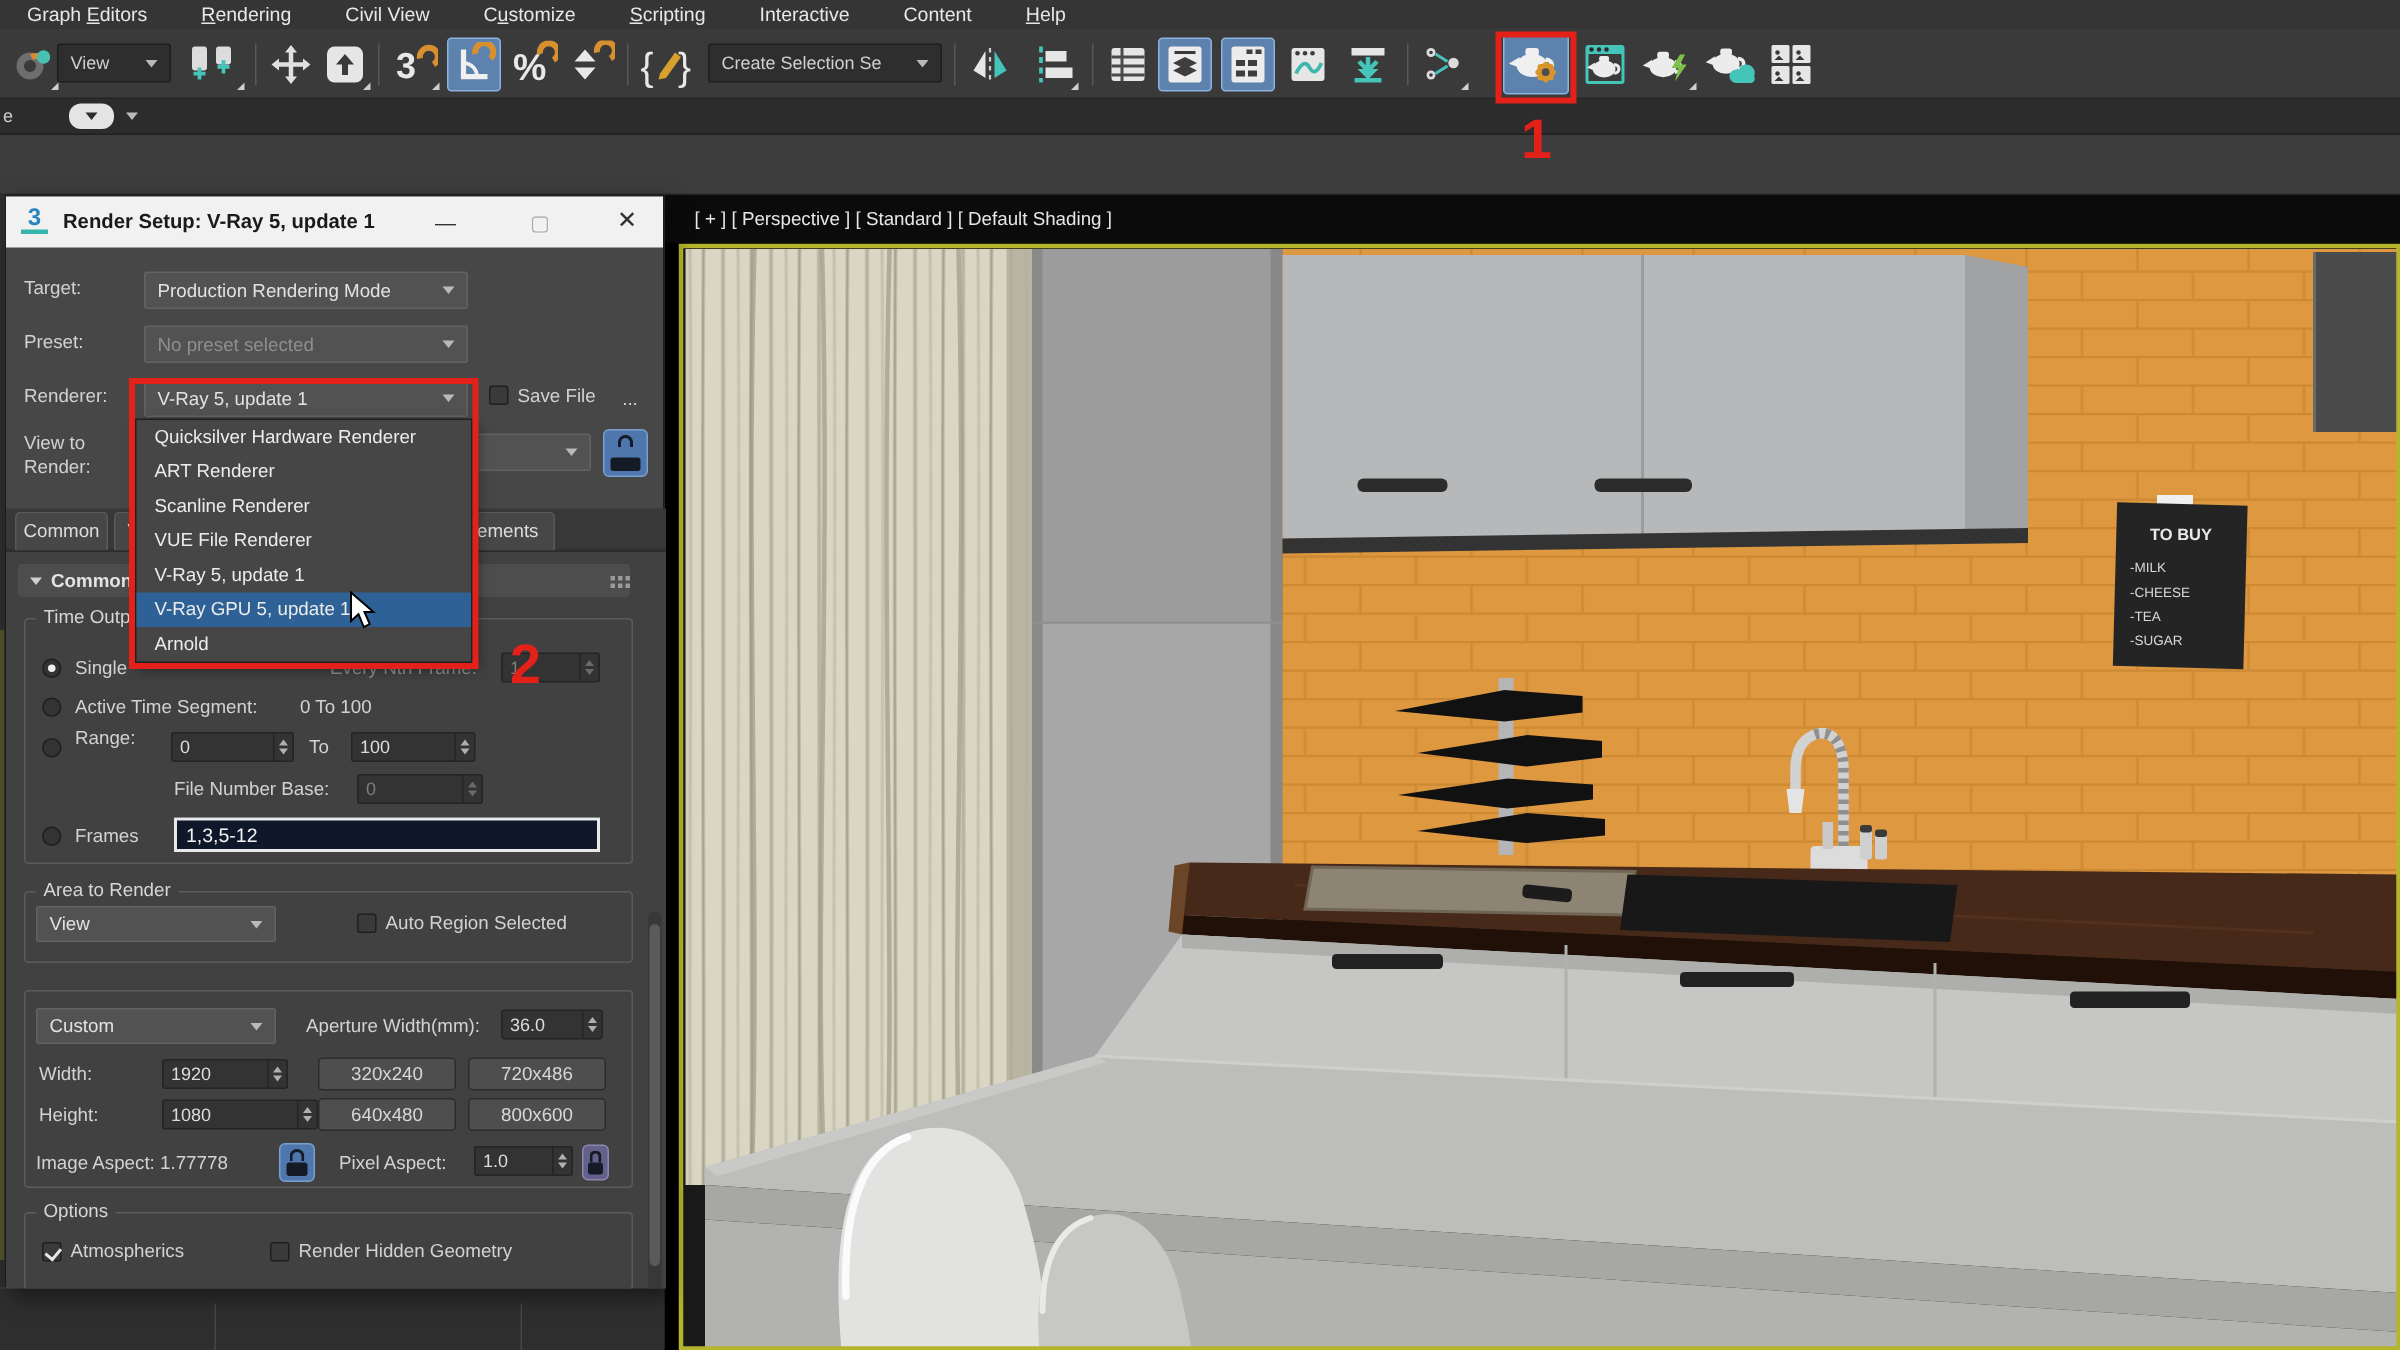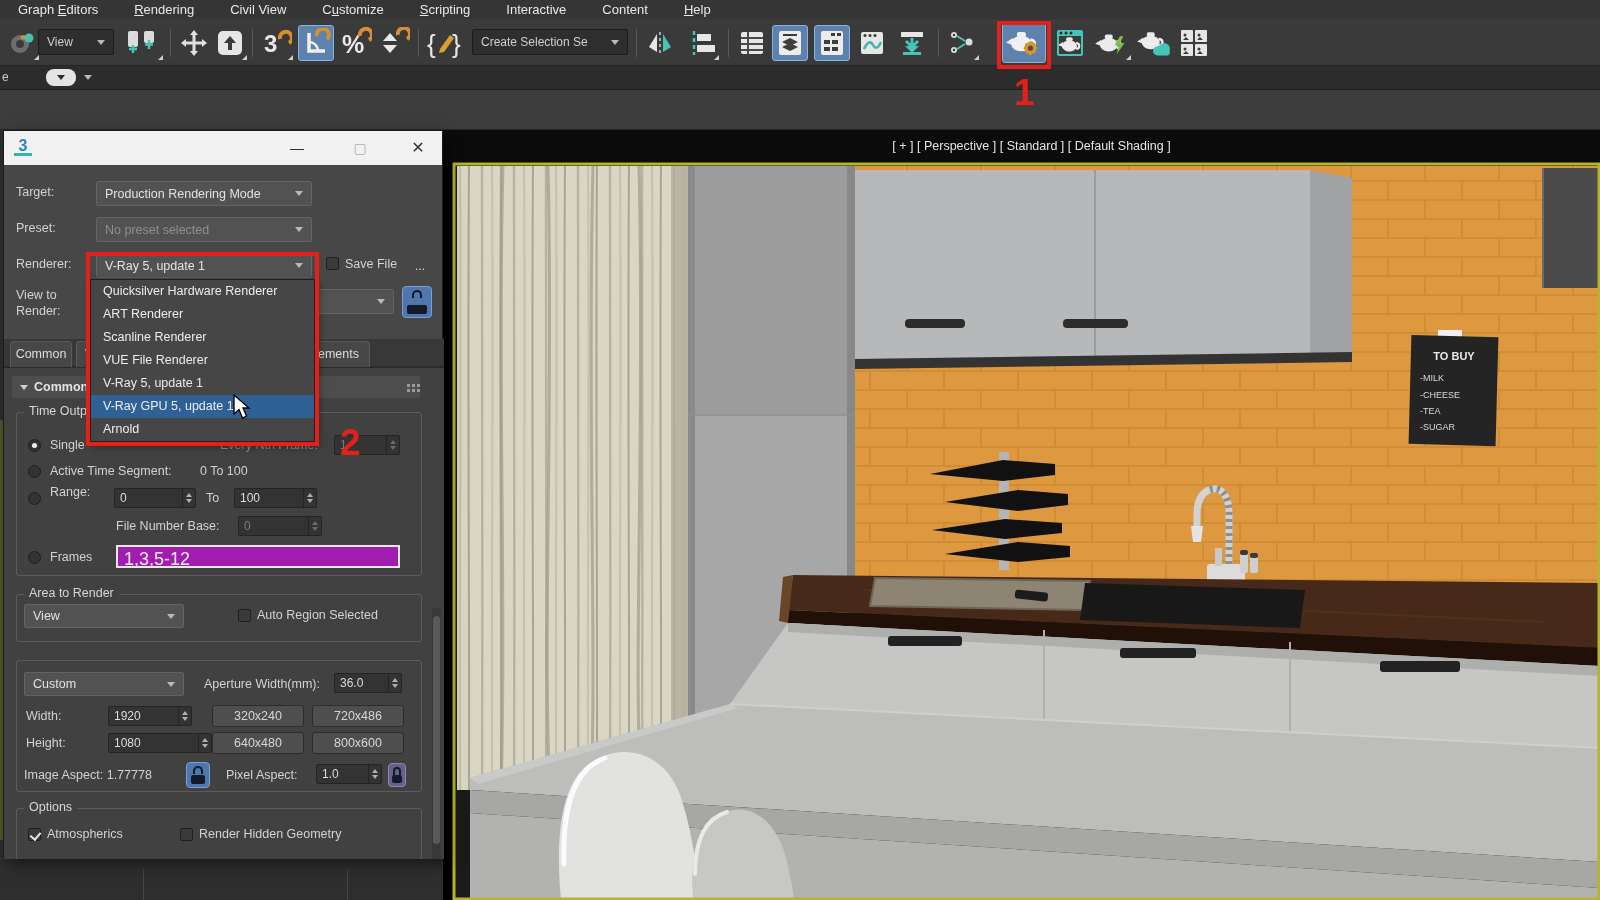--- a/index.html
+++ b/index.html
@@ -28,21 +28,21 @@
   
   .subbar{position:absolute;left:0;top:66px;width:1600px;height:24px;background:#2c2c2c;
     border-bottom:1px solid #202020;color:#cccccc;font-size:12px;}
   .pillbtn{position:absolute;left:46px;top:3px;width:30px;height:17px;background:#e4e4e4;
     border-radius:8px;display:flex;align-items:center;justify-content:center;}
   .pillbtn .caret{border-top-color:#2b2b2b;}
   .minicaret{position:absolute;left:84px;top:9px;}
   .ribbonbar{position:absolute;left:0;top:90px;width:1600px;height:40px;background:#3d3d3d;
     border-bottom:1px solid #282828;}
   
-  .viewport{position:absolute;left:443px;top:130px;width:1157px;height:770px;background:#000;text-align:center;}
+  .viewport{position:absolute;left:443px;top:130px;width:1157px;height:770px;background:#000;}
   .vp-header{position:absolute;left:0;top:0;width:1157px;height:32px;background:#0b0b0b;
     color:#e6e6e6;font-size:12.5px;line-height:32px;padding-left:20px;}
   .vp-scene{position:absolute;left:0;top:32px;width:1157px;height:738px;}
   
   .bl-strip{position:absolute;left:0;top:858px;width:443px;height:42px;background:#2e2e2e;
     border-top:1px solid #3c3c3c;}
   .bl-v1,.bl-v2{position:absolute;top:10px;width:1px;height:32px;background:#454545;}
   .bl-v1{left:143px;} .bl-v2{left:347px;}
   .edge-sliver{position:absolute;left:0;top:420px;width:3px;height:420px;background:#55552a;}
   
@@ -86,22 +86,22 @@
   .spin{position:absolute;height:20px;display:flex;background:#333333;border:1px solid #242424;
     border-radius:2px;color:#dcdcdc;font-size:12px;}
   .spin .val{flex:1;padding:2px 5px;overflow:hidden;}
   .spin .arrows{width:13px;border-left:1px solid #242424;display:flex;flex-direction:column;
     align-items:center;justify-content:center;gap:2px;}
   .spin .up{width:0;height:0;border-left:3.5px solid transparent;border-right:3.5px solid transparent;
     border-bottom:4px solid #b0b0b0;}
   .spin .dn{width:0;height:0;border-left:3.5px solid transparent;border-right:3.5px solid transparent;
     border-top:4px solid #b0b0b0;}
   .spin.gray{color:#7d7d7d;} .spin.gray .up{border-bottom-color:#6a6a6a;} .spin.gray .dn{border-top-color:#6a6a6a;}
-  .frames-input{position:absolute;background:#a21caf;border:2px solid #e8e8e8;color:#f0f0f0;
-    padding:2px 6px;font-size:18px;font-family:"Liberation Sans",sans-serif;}
+  .frames-input{position:absolute;background:#0f172a;border:2px solid #e8e8e8;color:#f0f0f0;
+    padding:2px 6px;font-size:13px;font-family:"Liberation Sans",sans-serif;}
   .lockbtn{position:absolute;background:#4f77ad;border:1px solid #7aa0cf;border-radius:4px;}
   .lockbtn.small{background:#63608a;border-color:#8d87b0;}
   .lock-shackle{position:absolute;top:3px;left:50%;margin-left:-5px;width:10px;height:8px;
     border:2.5px solid #141a26;border-bottom:none;border-radius:5px 5px 0 0;}
   .lock-body{position:absolute;bottom:3px;left:4px;right:4px;height:9px;background:#141a26;border-radius:2px;}
   .scrolltrack{position:absolute;right:3px;top:240px;width:9px;height:484px;background:#383838;border-radius:4px;}
   .scrollthumb{position:absolute;left:1px;top:8px;width:7px;height:228px;background:#5a5a5a;border-radius:4px;}
   
   .ddlist{position:absolute;left:90px;top:279px;width:225px;background:#464646;
     border:1px solid #202020;z-index:30;box-shadow:3px 4px 8px rgba(0,0,0,.5);}
@@ -487,20 +487,21 @@
 
   <div class="bl-strip">
     <div class="bl-v1"></div>
     <div class="bl-v2"></div>
   </div>
   <div class="edge-sliver"></div>
 
   <div class="dialog">
     <div class="titlebar">
       <div class="dlg-logo">3</div>
+      <div class="dlg-title">Render Setup: V-Ray 5, update 1</div>
       <div class="winbtn" style="left:275px">—</div>
       <div class="winbtn" style="left:338px;color:#aaa">▢</div>
       <div class="winbtn" style="left:396px;font-size:16px">✕</div>
     </div>
 
     <div class="lbl" style="left:12px;top:54px">Target:</div>
     <div class="combo" style="left:92px;top:50px;width:216px">
       <span>Production Rendering Mode</span>
         <span class="caret"></span>
     </div>

